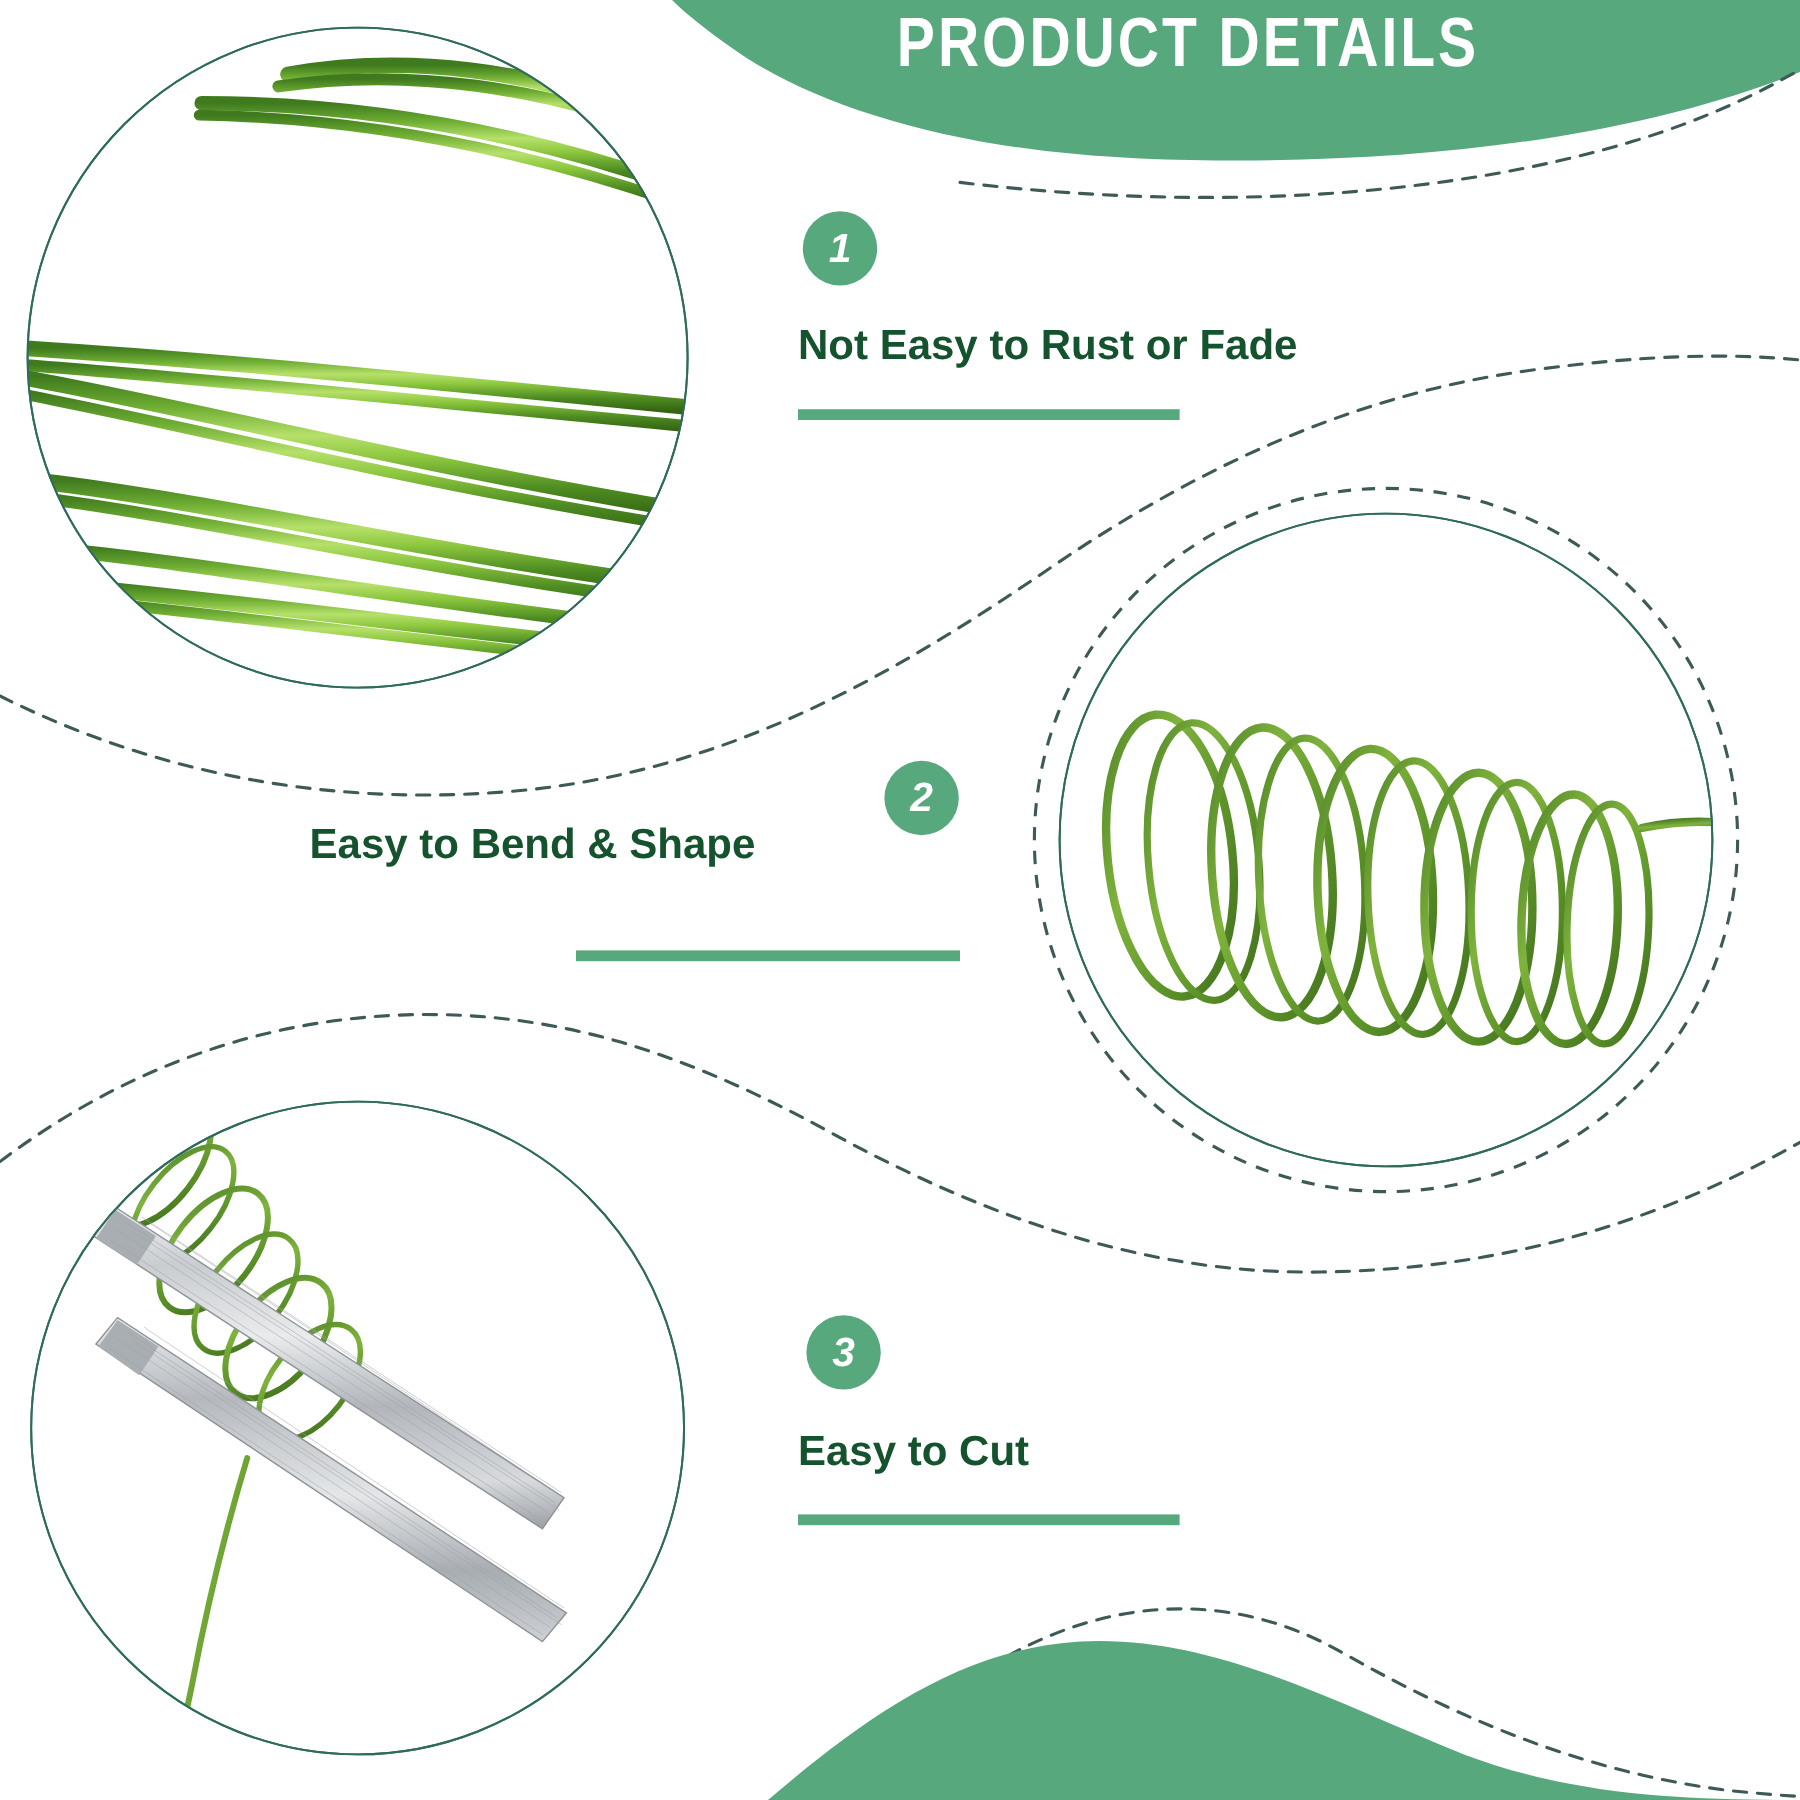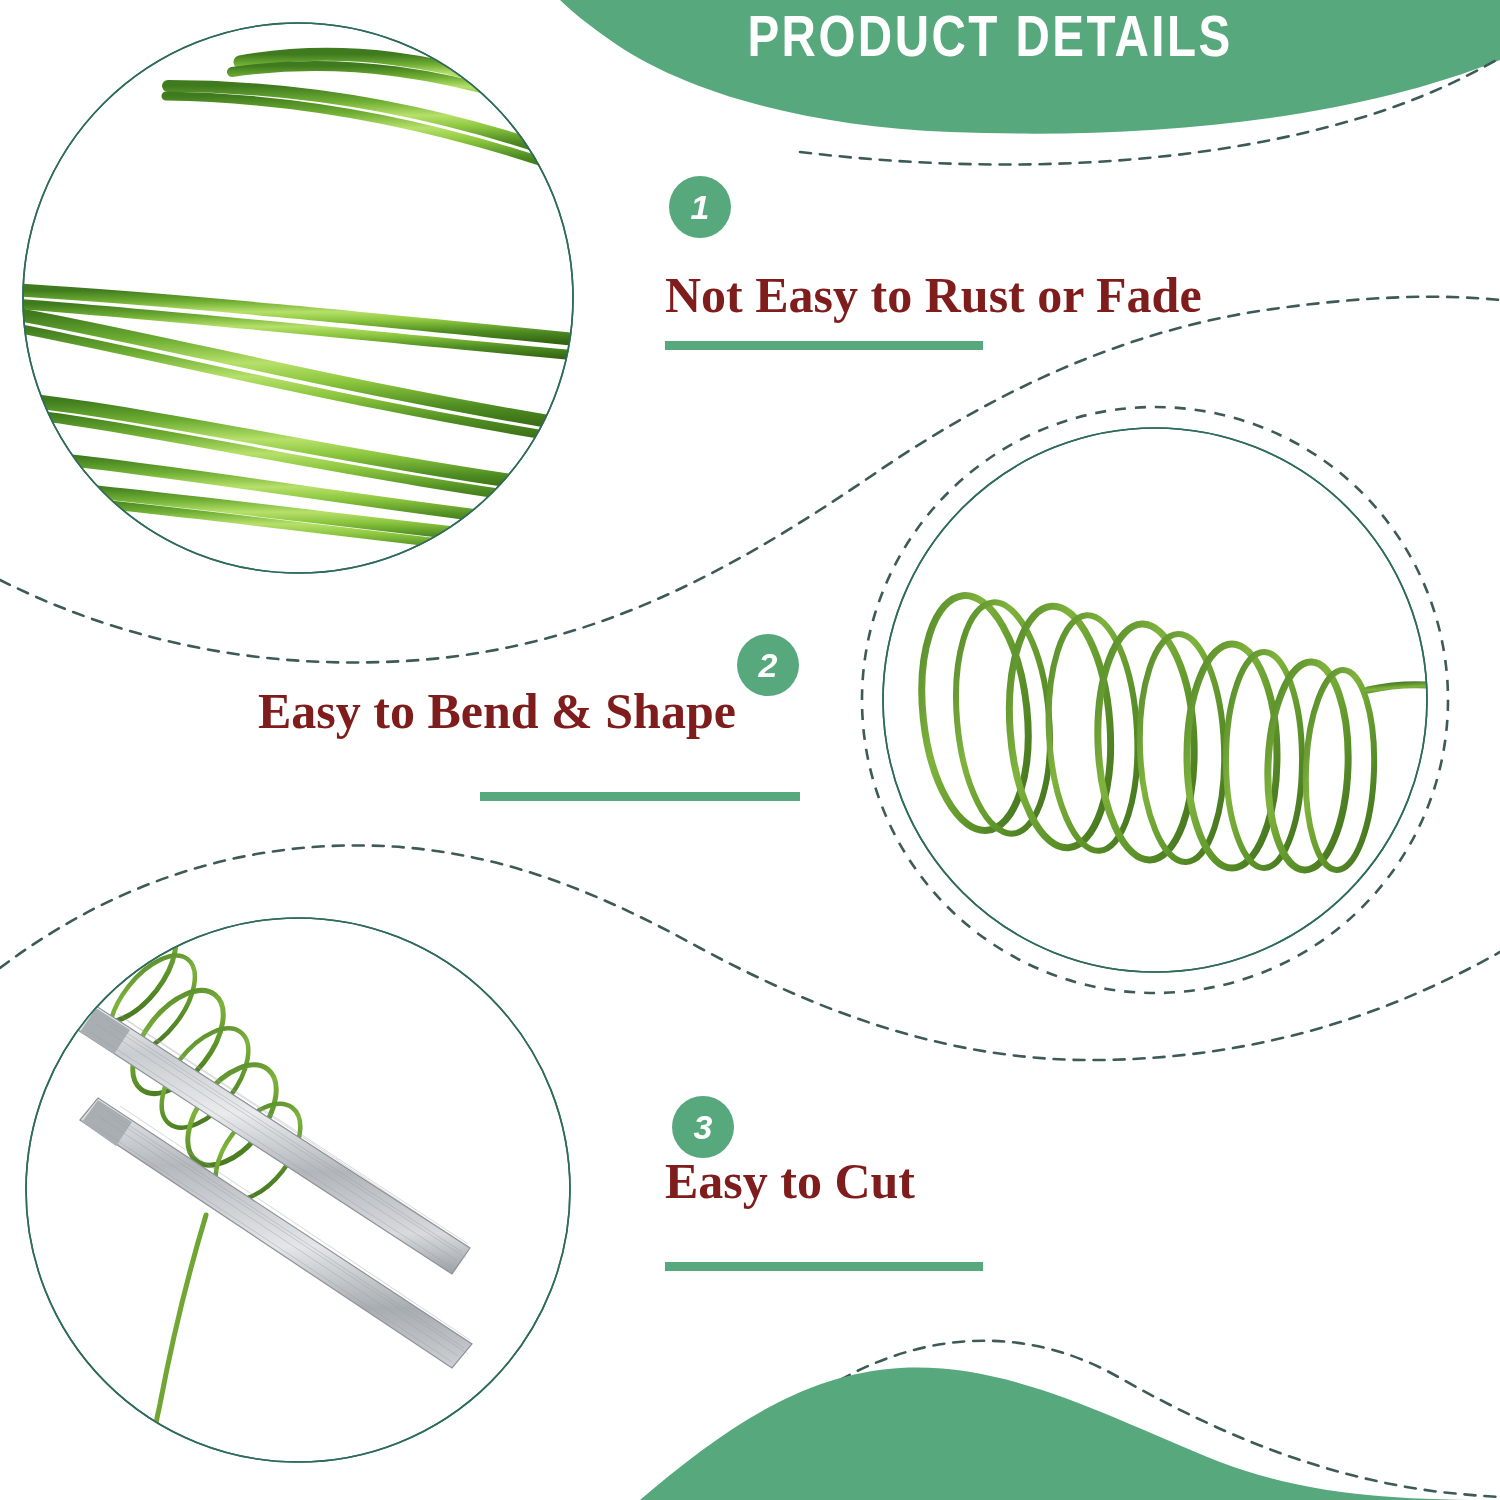--- a/index.html
+++ b/index.html
@@ -61,26 +61,26 @@
     font-weight: bold;
     font-style: italic;
     display: flex;
     align-items: center;
     justify-content: center;
     line-height: 1;
     font-family: "Liberation Sans", sans-serif;
   }
   .heading {
     position: absolute;
-    font-size: 50px;
+    font-size: 35px;
     font-weight: bold;
-    color: #7f1d1d;
+    color: #14532d;
     white-space: nowrap;
     line-height: 1;
-    font-family: Liberation Serif, serif;
+    font-family: Liberation Sans, sans-serif;
   }
   .rule {
     position: absolute;
     height: 9px;
     background: #57a87d;
   }
 </style>
 </head>
 <body>
 
@@ -239,18 +239,18 @@
     </div>
 
     <div class="feature">
       <div class="badge" style="left:737px; top:634px;">2</div>
       <div class="heading" style="left:258px; top:686px;">Easy to Bend &amp; Shape</div>
       <div class="rule" style="left:480px; top:792px; width:320px;"></div>
     </div>
 
     <div class="feature">
       <div class="badge" style="left:672px; top:1096px;">3</div>
-      <div class="heading" style="left:665px; top:1156px;">Easy to Cut</div>
+      <div class="heading" style="left:665px; top:1192px;">Easy to Cut</div>
       <div class="rule" style="left:665px; top:1262px; width:318px;"></div>
     </div>
 
   </div>
 </div>
 
 </body></html>

